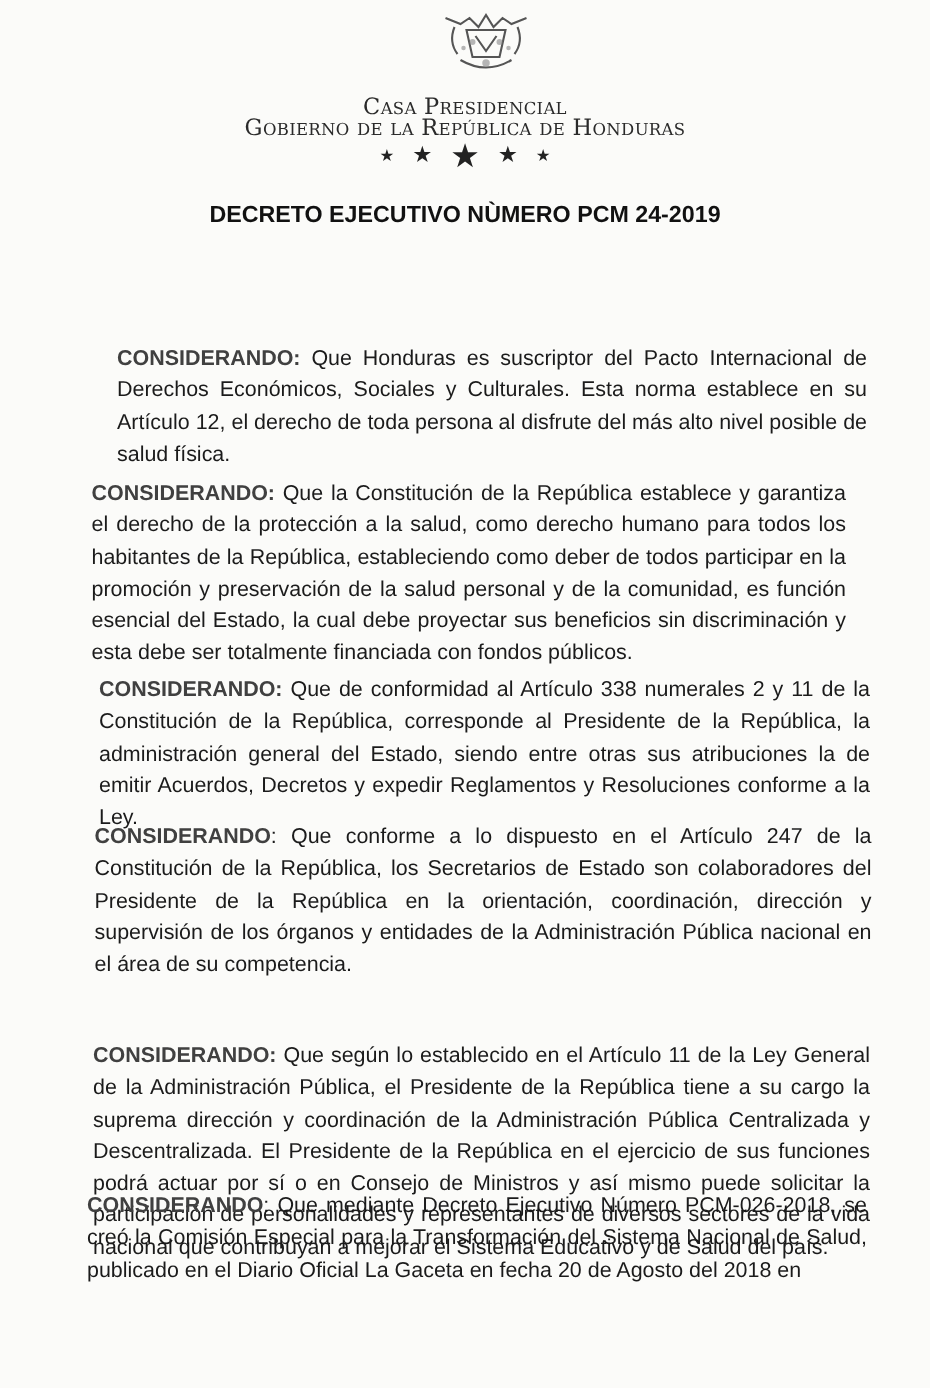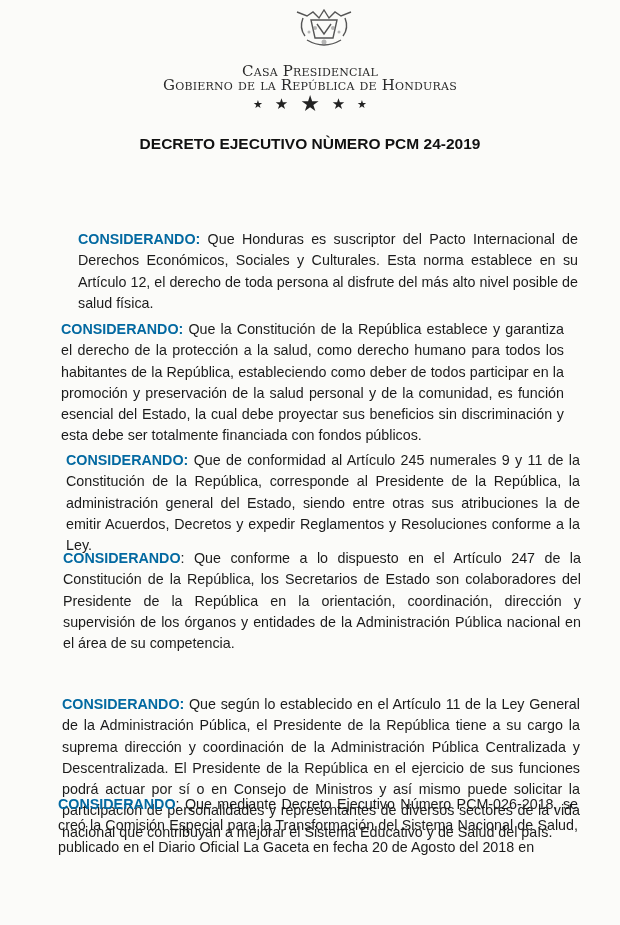--- a/index.html
+++ b/index.html
@@ -32,21 +32,21 @@
   .title {
     position: absolute; left: 0; width: 620px; text-align: center;
     font-weight: bold; font-size: 15.5px; color: #111;
   }
   .t1 { top: 135px; }
   .t2 { top: 162px; line-height: 18px; padding: 0 70px; box-sizing: border-box; }
   .para {
     position: absolute; text-align: justify; font-size: 14.3px;
     line-height: 21.3px; color: #1b1b1b;
   }
-  .para b { font-weight: bold; color: #0369a1; }
+  .para b { font-weight: bold; color: #404040; }
   .p1 { left: 78px; top: 229px; width: 500px; }
   .p2 { left: 61px; top: 319px; width: 503px; }
   .p3 { left: 66px; top: 450px; width: 514px; }
   .p4 { left: 63px; top: 548px; width: 518px; }
   .p5 { left: 62px; top: 694px; width: 518px; }
   .p6 { left: 58px; top: 794px; width: 520px; }
 </style>
 </head>
 <body>
 
@@ -83,21 +83,21 @@
 
   <div class="title t1">DECRETO EJECUTIVO NÙMERO PCM 24-2019</div>
 
   <div class="para p1">
     <b>CONSIDERANDO:</b><span> Que Honduras es suscriptor del Pacto Internacional de Derechos Económicos, Sociales y Culturales. Esta norma establece en su Artículo 12, el derecho de toda persona al disfrute del más alto nivel posible de salud física.</span>
   </div>
   <div class="para p2">
     <b>CONSIDERANDO:</b><span> Que la Constitución de la República establece y garantiza el derecho de la protección a la salud, como derecho humano para todos los habitantes de la República, estableciendo como deber de todos participar en la promoción y preservación de la salud personal y de la comunidad, es función esencial del Estado, la cual debe proyectar sus beneficios sin discriminación y esta debe ser totalmente financiada con fondos públicos.</span>
   </div>
   <div class="para p3">
-    <b>CONSIDERANDO:</b><span> Que de conformidad al Artículo 245 numerales 9 y 11 de la Constitución de la República, corresponde al Presidente de la República, la administración general del Estado, siendo entre otras sus atribuciones la de emitir Acuerdos, Decretos y expedir  Reglamentos y Resoluciones conforme a la Ley.</span>
+    <b>CONSIDERANDO:</b><span> Que de conformidad al Artículo 338 numerales 2 y 11 de la Constitución de la República, corresponde al Presidente de la República, la administración general del Estado, siendo entre otras sus atribuciones la de emitir Acuerdos, Decretos y expedir  Reglamentos y Resoluciones conforme a la Ley.</span>
   </div>
   <div class="para p4">
     <b>CONSIDERANDO</b><span>: Que conforme a lo dispuesto en el Artículo 247 de la Constitución de la República, los Secretarios de Estado son colaboradores del Presidente de la República en la orientación, coordinación, dirección y supervisión de los órganos y entidades de la Administración Pública nacional en el área de su competencia.</span>
   </div>
   <div class="para p5">
     <b>CONSIDERANDO:</b><span> Que según lo establecido en el Artículo 11 de la Ley General de la Administración Pública, el Presidente de la República tiene a su cargo la suprema dirección y coordinación de la Administración Pública Centralizada y Descentralizada. El Presidente de la República en el ejercicio de sus funciones podrá actuar por sí o en Consejo de Ministros y así mismo puede solicitar la participación de personalidades y representantes de diversos sectores de la vida nacional que contribuyan a mejorar el Sistema Educativo y de Salud del país.</span>
   </div>
   <div class="para p6">
     <b>CONSIDERANDO</b><span>: Que mediante Decreto Ejecutivo Número PCM-026-2018, se creó la Comisión Especial para la Transformación del Sistema Nacional de Salud, publicado en el Diario Oficial La Gaceta en fecha 20 de Agosto del 2018 en</span>
   </div>

